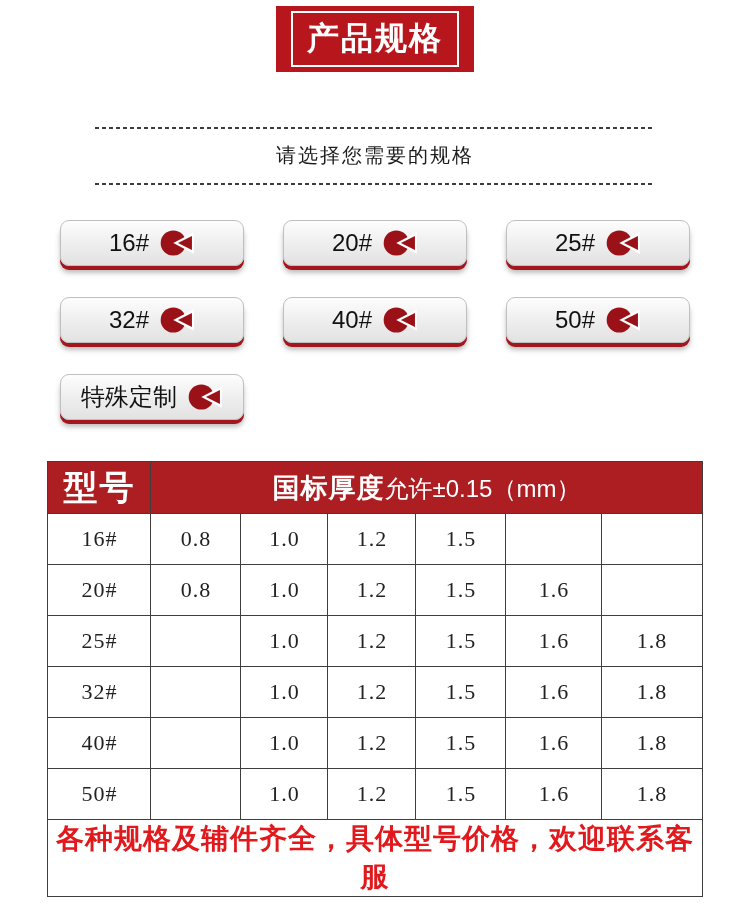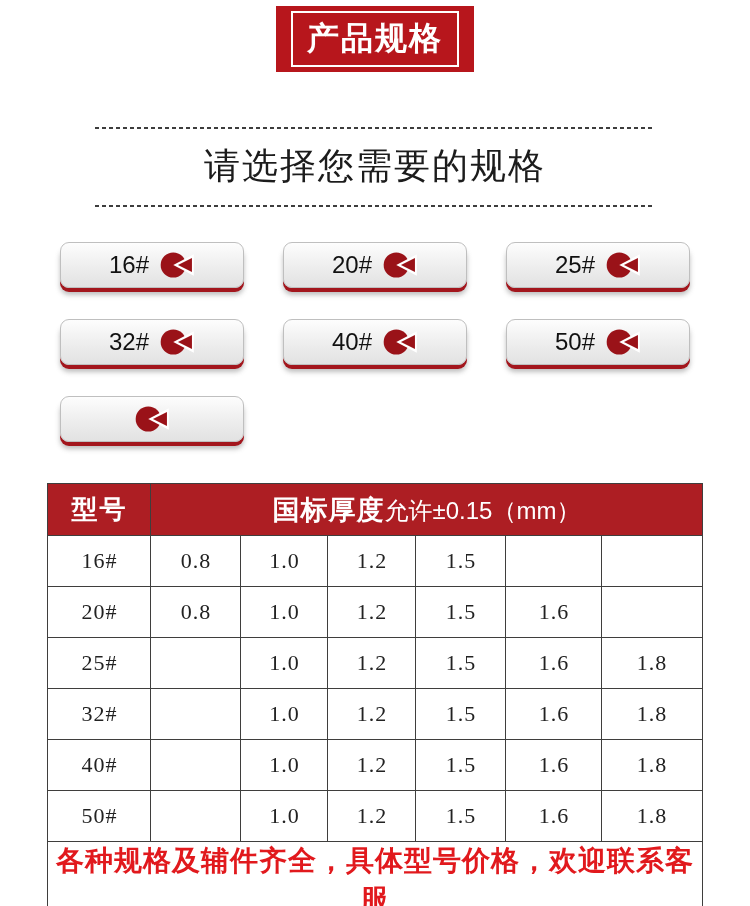--- a/index.html
+++ b/index.html
@@ -21,21 +21,21 @@
   }
 
   
   .divider {
     height:2px; margin:0 95px;
     background-image:repeating-linear-gradient(90deg,#3d3d3d 0 4px,transparent 4px 7px);
   }
   .divider.top { margin-top:55px; }
   .divider.bottom { margin-top:14px; }
   .section-title {
-    text-align:center; font-size:36px; color:#1c1c1c;
+    text-align:center; font-size:20px; color:#1c1c1c;
     margin-top:13px; letter-spacing:2px;
   }
 
   
   .btn-grid {
     margin-top:35px; padding:0 60px;
     display:grid; grid-template-columns:repeat(3,184px);
     justify-content:space-between; row-gap:31px;
   }
   .spec-btn {
@@ -52,21 +52,21 @@
   .spec-table {
     margin:41px auto 0; width:654px;
     border-collapse:collapse; table-layout:fixed;
   }
   .spec-table th, .spec-table td {
     border:1px solid #3f3e3d; text-align:center; vertical-align:middle;
   }
   .spec-table thead th {
     background:var(--header-red,#ad1e23); color:#ffffff; height:52px;
   }
-  .th-model { font-size:26px; font-weight:bold; letter-spacing:2px; }
+  .th-model { font-size:34px; font-weight:bold; letter-spacing:2px; }
   .th-main  { font-size:27px; font-weight:bold; letter-spacing:1px; }
   .th-sub   { font-size:24px; font-weight:normal; }
   .spec-table tbody td {
     height:51px; font-family:"Liberation Serif", serif;
     font-size:22px; color:#222222; letter-spacing:1px;
   }
   .spec-table .footer-cell {
     height:50px; font-family:"Liberation Sans", sans-serif;
     font-size:28px; font-weight:bold; letter-spacing:1px;
     color:var(--footer-red,#e1191d);
@@ -136,20 +136,21 @@
     <svg class="pie-icon" viewBox="0 0 36 30" aria-hidden="true">
       <circle cx="14" cy="15" r="13.5" fill="currentColor"></circle>
       <path d="M14,15 L36,3.5 L36,26.5 Z" fill="#ffffff"></path>
       <path d="M34,7.5 L34,22.5 L19,15 Z" fill="currentColor"></path>
     </svg>
   </div>
 
 
 
   <div class="spec-btn">
+    <span class="btn-label">特殊定制</span>
     <svg class="pie-icon" viewBox="0 0 36 30" aria-hidden="true">
       <circle cx="14" cy="15" r="13.5" fill="currentColor"></circle>
       <path d="M14,15 L36,3.5 L36,26.5 Z" fill="#ffffff"></path>
       <path d="M34,7.5 L34,22.5 L19,15 Z" fill="currentColor"></path>
     </svg>
   </div>
 </div>
 
 <table class="spec-table">
   <colgroup>

